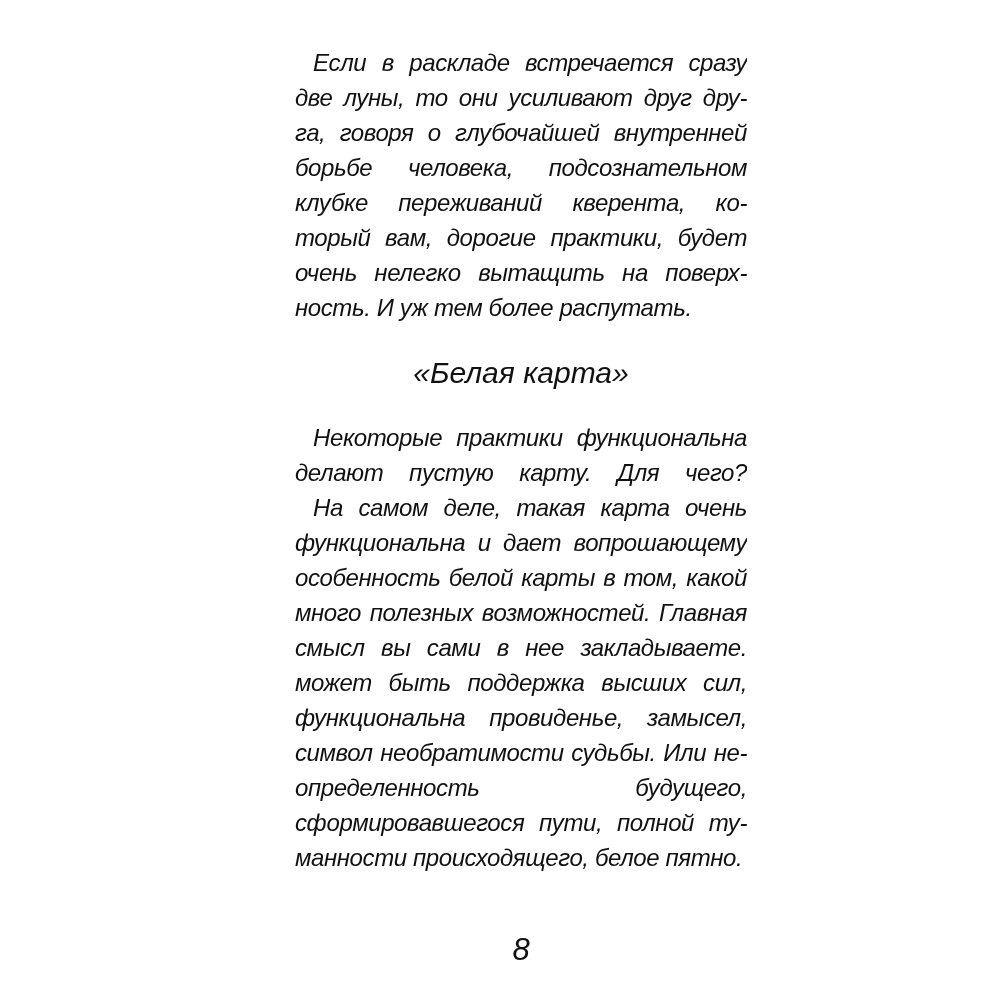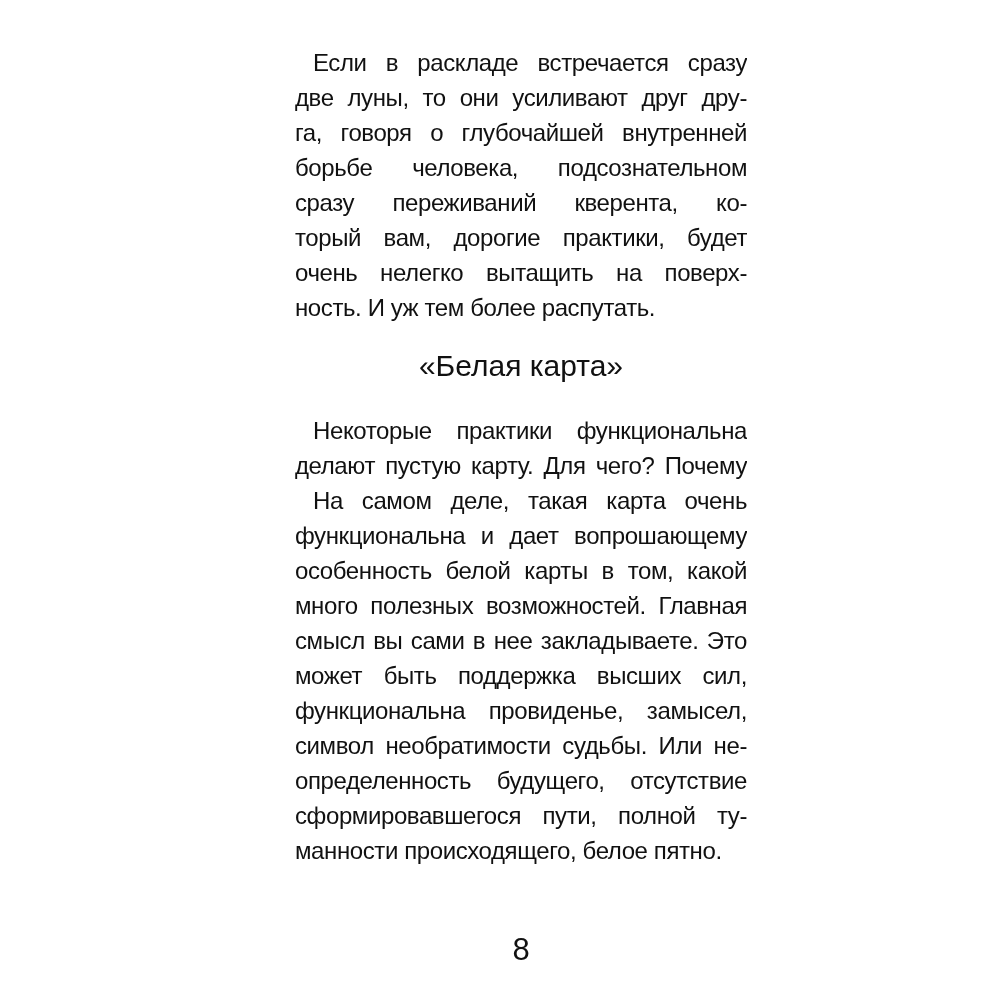--- a/index.html
+++ b/index.html
@@ -12,20 +12,21 @@
     height: 1000px;
     position: relative;
     font-family: "Liberation Sans", "DejaVu Sans", sans-serif;
     color: #111111;
     overflow: hidden;
   }
   .page {
     position: absolute;
     inset: 0;
     background: #ffffff;
+    font-style: italic;
   }
   .text-block {
     position: absolute;
     left: 295px;
     top: 45px;
     width: 452px;
     font-size: 24px;
     line-height: 35px;
     letter-spacing: -0.4px;
   }
@@ -45,21 +46,21 @@
     text-align-last: left;
     -moz-text-align-last: left;
   }
   .line.indent {
     padding-left: 18px;
   }
   .heading {
     font-size: 30px;
     line-height: 40px;
     text-align: center;
-    margin-top: 21px;
+    margin-top: 28px;
     margin-bottom: 27px;
     letter-spacing: 0;
   }
   .page-number {
     position: absolute;
     left: 295px;
     top: 932px;
     width: 452px;
     text-align: center;
     font-size: 31px;
@@ -69,21 +70,21 @@
 </head>
 <body>
 
 <div class="page">
   <div class="text-block">
       <div class="paragraph">
         <div class="line indent">Если в раскладе встречается сразу</div>
         <div class="line">две луны, то они усиливают друг дру-</div>
         <div class="line">га, говоря о глубочайшей внутренней</div>
         <div class="line">борьбе человека, подсознательном</div>
-        <div class="line">сразу переживаний кверента, ко-</div>
+        <div class="line">клубке переживаний кверента, ко-</div>
         <div class="line">торый вам, дорогие практики, будет</div>
         <div class="line">очень нелегко вытащить на поверх-</div>
         <div class="line last">ность. И уж тем более распутать.</div>
       </div>
       <div class="heading">«Белая карта»</div>
       <div class="paragraph">
         <div class="line indent">Некоторые практики функциональна</div>
         <div class="line">делают пустую карту. Для чего? Почему</div>
       </div>
       <div class="paragraph">

